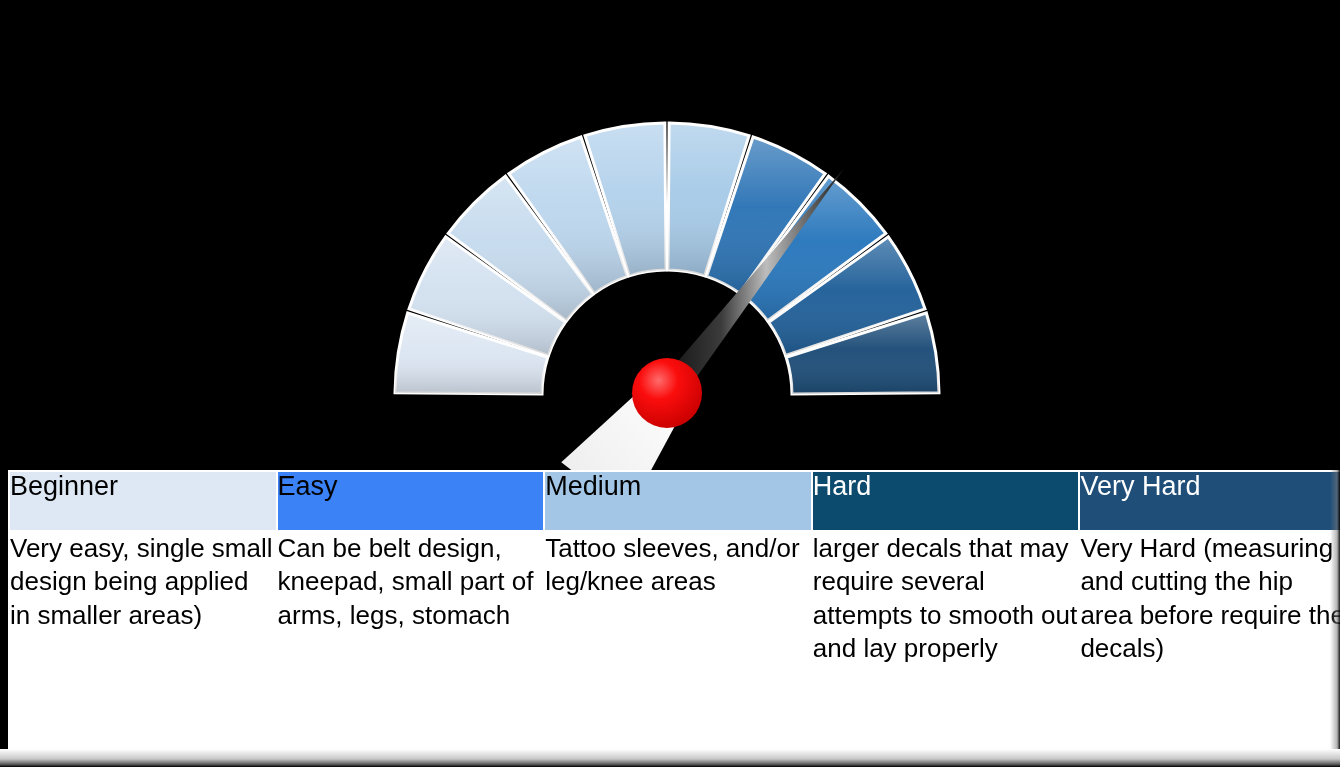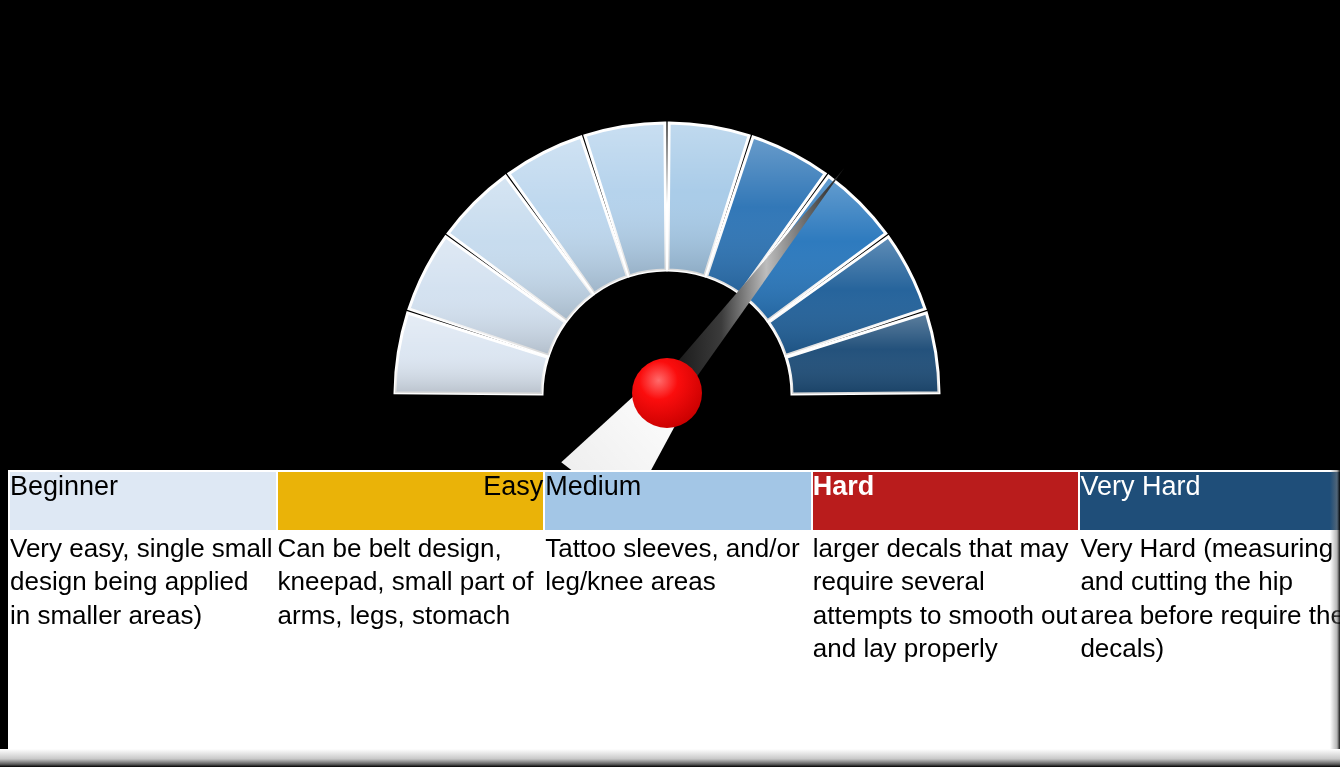--- a/index.html
+++ b/index.html
@@ -57,23 +57,23 @@
   .hdr {
     height: 58px;
     text-align: left;
     font-weight: normal;
     font-size: 27px;
     line-height: 1.1;
     padding: 10px 0 0 16px;
     white-space: nowrap;
   }
   .hdr-1 { background: #dee8f4; color: #000000; }
-  .hdr-2 { background: #eab308; color: #000000; text-align: right; }
+  .hdr-2 { background: #3b82f6; color: #000000; }
   .hdr-3 { background: #a3c6e6; color: #000000; margin-left: 22px; }
-  .hdr-4 { background: #b91c1c; color: #ffffff; font-weight: bold; }
+  .hdr-4 { background: #0c4a6e; color: #ffffff; }
   .hdr-5 { background: #1f4e79; color: #ffffff; }
 
   .body-cell {
     background: #ffffff;
     color: #000000;
     font-size: 26px;
     line-height: 1.28;
     padding: 14px 14px 14px 18px;
     height: 230px;
   }

